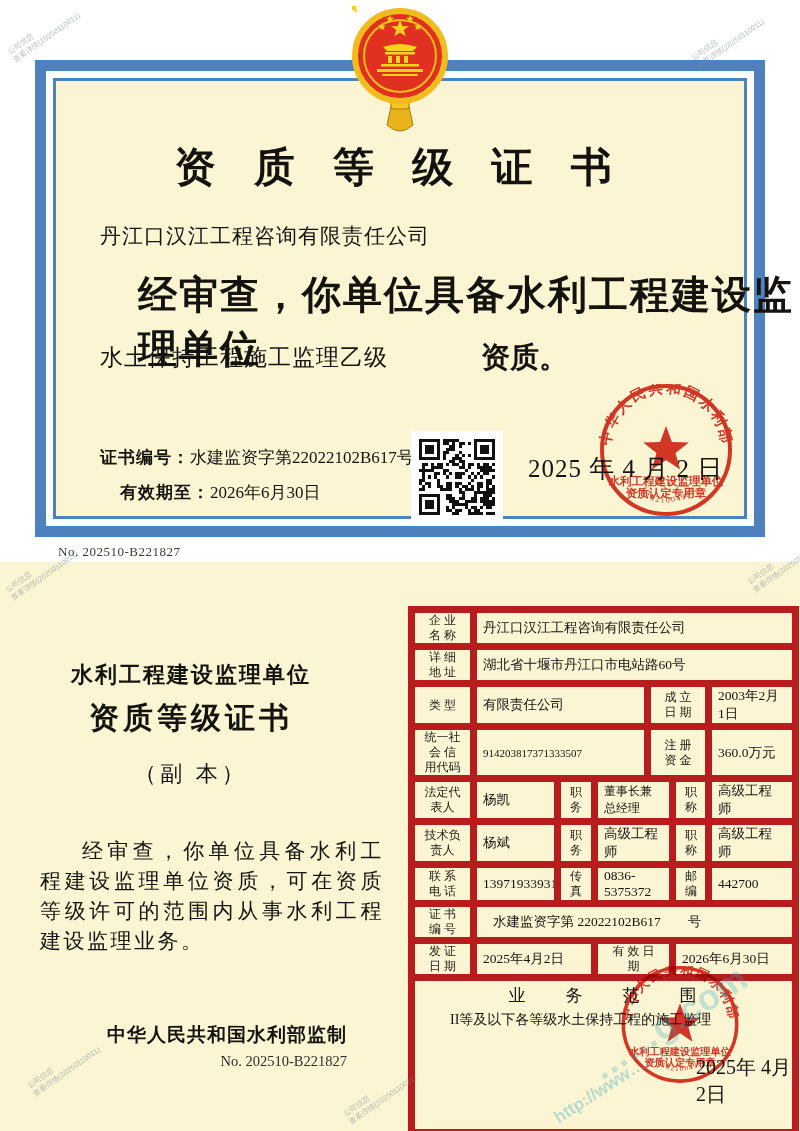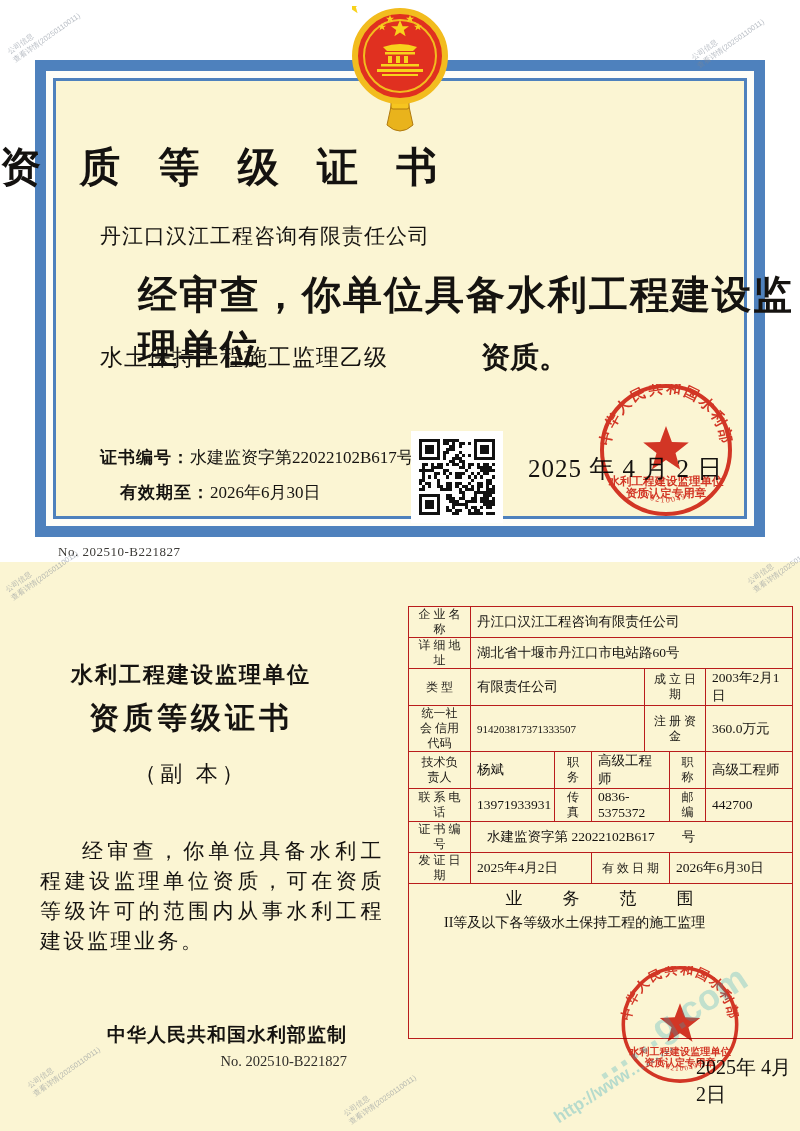--- a/index.html
+++ b/index.html
@@ -8,21 +8,21 @@
     overflow:hidden;margin:0 auto;
     font-family:"Liberation Serif","DejaVu Serif",serif;color:#151310;
   }
   .abs{position:absolute;}
 
   
   .frame-outer{position:absolute;left:35px;top:60px;width:730px;height:477px;background:#4e81bd;}
   .frame-white{position:absolute;left:11px;top:11px;right:11px;bottom:11px;background:#fdfdf8;}
   .frame-inner{position:absolute;left:7px;top:7px;right:7px;bottom:7px;border:3px solid #4e81bd;background:#fbf5d3;}
 
-  .p1-title{left:0;top:140px;width:800px;font-size:41px;font-weight:bold;letter-spacing:14px;color:#141210;}
+  .p1-title{left:0;top:140px;width:800px;text-align:center;font-size:41px;font-weight:bold;letter-spacing:14px;color:#141210;}
   .p1-company{left:100px;top:222px;font-size:21px;letter-spacing:1px;}
   .p1-statement{left:138px;top:268px;font-size:39px;font-weight:bold;letter-spacing:2px;}
   .p1-grade{left:100px;top:342px;font-size:23px;letter-spacing:1px;}
   .p1-grade-suffix{left:481px;top:338px;font-size:29px;font-weight:bold;}
   .p1-row{left:100px;font-size:17px;}
   .p1-row b{font-weight:bold;letter-spacing:1px;}
   .p1-date{left:528px;top:452px;font-size:25px;letter-spacing:1px;z-index:6;}
   .p1-serial{left:58px;top:544px;font-size:13px;color:#3c3a36;letter-spacing:.5px;}
 
   
@@ -40,21 +40,21 @@
   .p2-title{font-size:30px;font-weight:bold;letter-spacing:4px;margin-top:8px;}
   .p2-copy{font-size:22px;letter-spacing:4px;margin-top:20px;}
   .p2-para{left:40px;top:836px;width:344px;font-size:21px;line-height:30px;letter-spacing:2.5px;text-indent:2em;text-align:justify;}
   .p2-issuer-wrap{left:35px;top:1022px;width:312px;text-align:right;}
   .p2-issuer{font-size:19px;font-weight:bold;letter-spacing:1px;}
   .p2-serial{font-size:14.5px;margin-top:5px;color:#2e2c28;}
   .p2-date{left:696px;top:1054px;font-size:20px;z-index:6;}
 
   
   .info-table{position:absolute;left:408px;top:606px;width:384px;border-collapse:collapse;table-layout:fixed;z-index:4;}
-  .info-table td{border:1px solid #b91c1c;padding:0 9px;vertical-align:middle;overflow:hidden;}
+  .info-table td{border:7px solid #b91c1c;padding:0 9px;vertical-align:middle;overflow:hidden;}
   .info-table td.lb{font-size:12px;text-align:center;line-height:1.25;letter-spacing:0;color:#23211c;}
   .info-table td.vl{font-size:13.5px;padding-left:6px;color:#141210;}
   .scope-title{text-align:center;font-size:17px;letter-spacing:2px;padding-top:3px;}
   .scope-text{font-size:14px;padding:4px 0 0 26px;}
 
   
   .wm{pointer-events:none;z-index:50;white-space:nowrap;}
   .wm-s{font-family:"Liberation Sans","DejaVu Sans",sans-serif;font-size:7.5px;line-height:1.3;
         color:rgba(125,135,148,.55);transform:rotate(-35deg);text-align:left;}
   .wm-big1{font-family:"Liberation Sans","DejaVu Sans",sans-serif;font-weight:bold;font-size:36px;
@@ -397,20 +397,28 @@
       <td class="lb" colspan="2">成 立 日 期</td>
       <td class="vl">2003年2月1日</td>
     </tr>
     <tr style="height:34px">
       <td class="lb">统一社会 信用代码</td>
       <td class="vl" colspan="3" style="font-size:11px">914203817371333507</td>
       <td class="lb" colspan="2">注 册 资 金</td>
       <td class="vl">360.0万元</td>
     </tr>
     <tr style="height:28px">
+      <td class="lb">法定代表人</td>
+      <td class="vl">杨凯</td>
+      <td class="lb">职 务</td>
+      <td class="vl" colspan="2" style="font-size:12px">董事长兼总经理</td>
+      <td class="lb">职 称</td>
+      <td class="vl">高级工程师</td>
+    </tr>
+    <tr style="height:28px">
       <td class="lb">技术负责人</td>
       <td class="vl">杨斌</td>
       <td class="lb">职 务</td>
       <td class="vl" colspan="2">高级工程师</td>
       <td class="lb">职 称</td>
       <td class="vl">高级工程师</td>
     </tr>
     <tr style="height:28px">
       <td class="lb">联 系 电 话</td>
       <td class="vl">13971933931</td>

